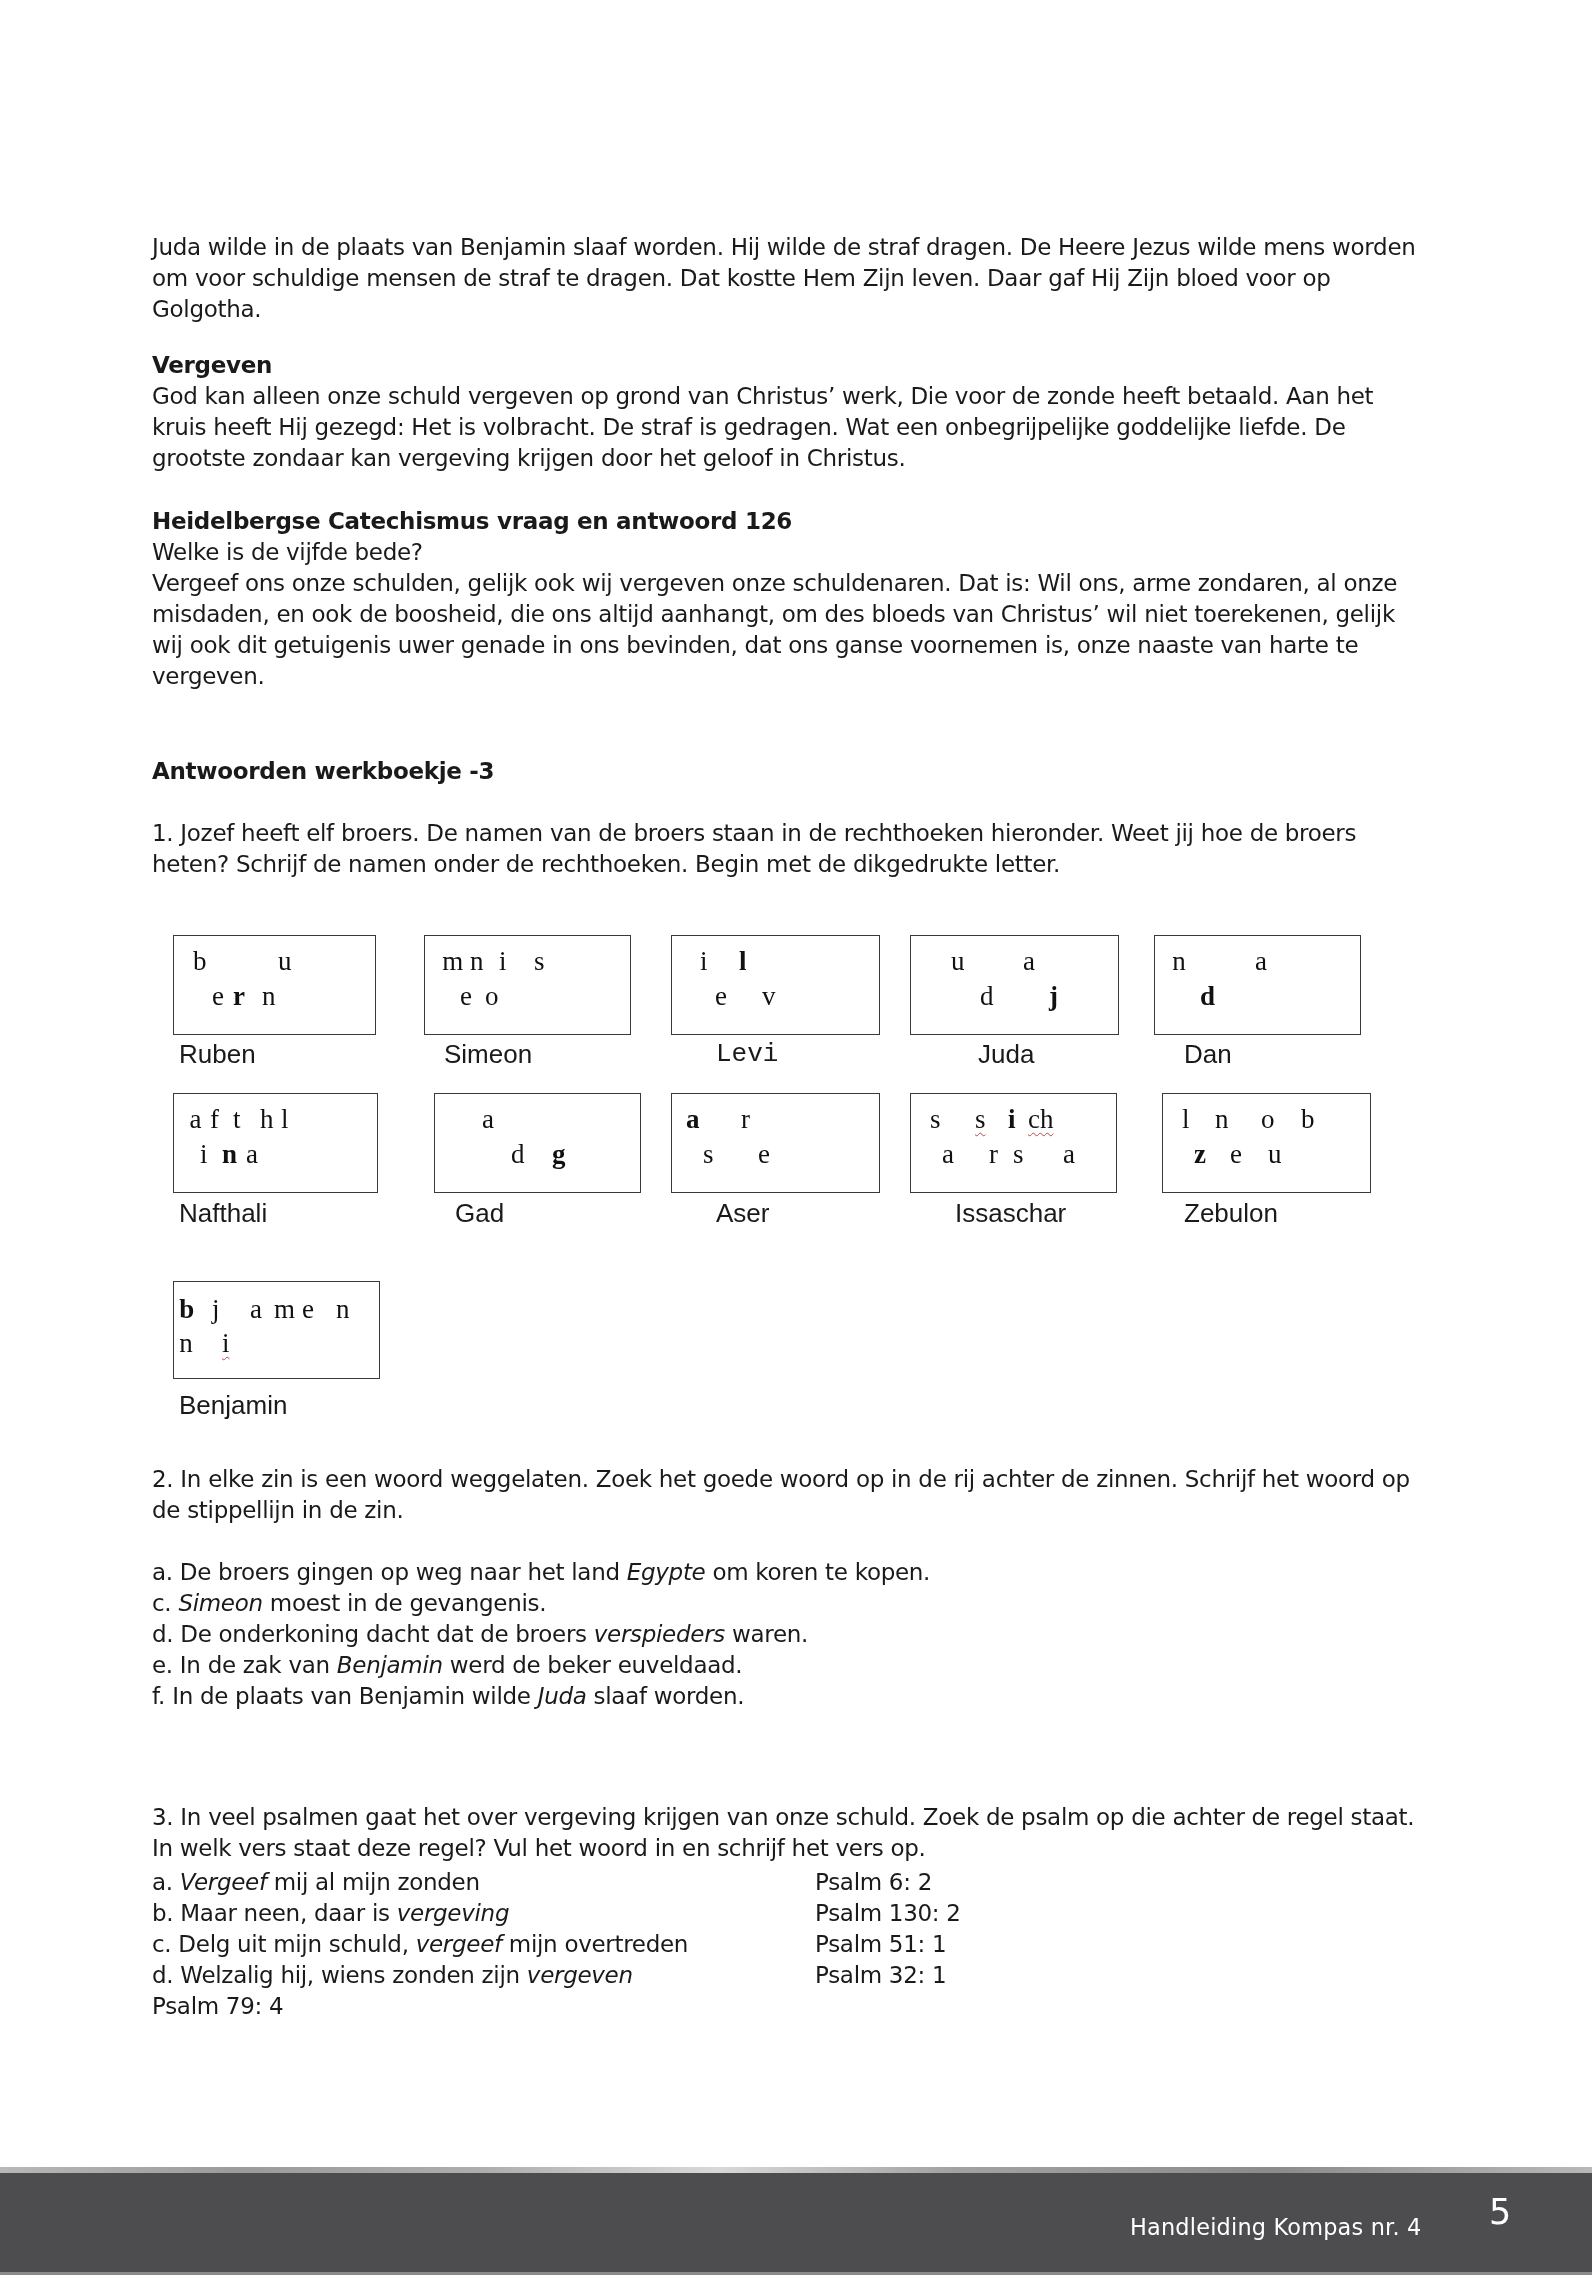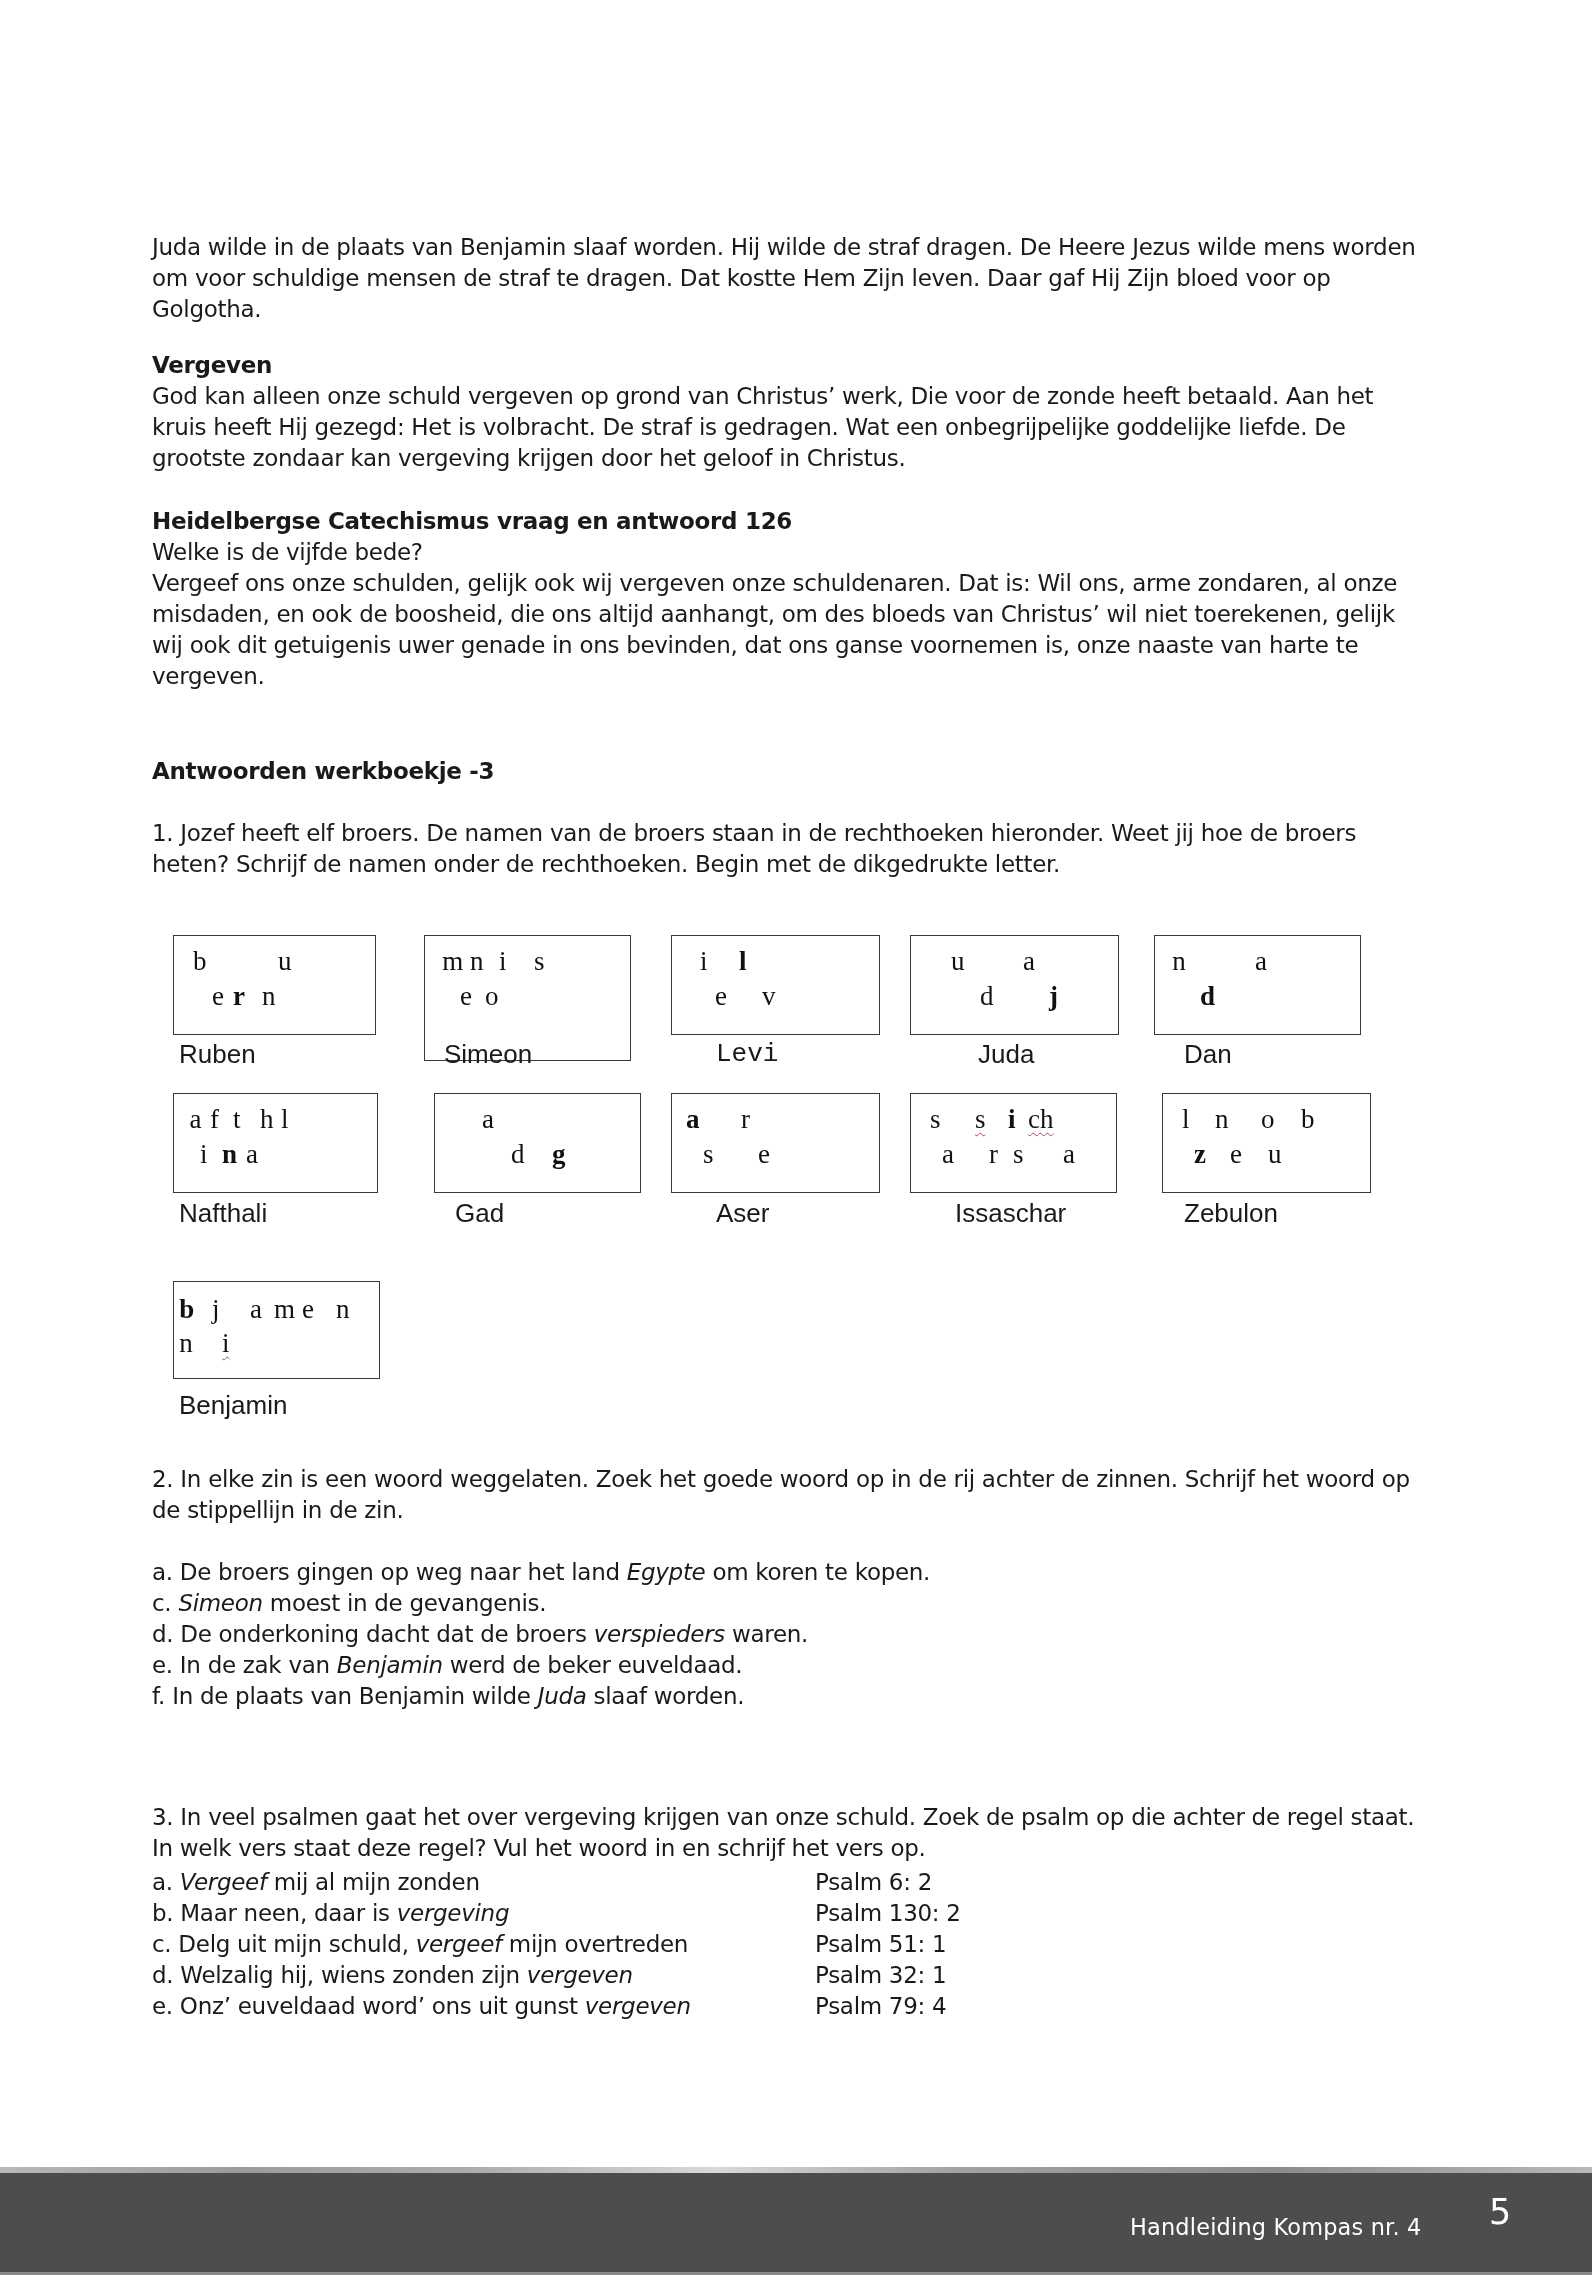--- a/index.html
+++ b/index.html
@@ -64,21 +64,21 @@
 
     <div class="box" style="left:173px;top:935px;width:203px;height:100px;">
       <span class="ltr" style="left:19px;top:12px;">b</span>
       <span class="ltr" style="left:104px;top:12px;">u</span>
       <span class="ltr" style="left:38px;top:47px;">e</span>
       <span class="ltr b" style="left:59px;top:47px;">r</span>
       <span class="ltr" style="left:88px;top:47px;">n</span>
     </div>
     <span class="label" style="left:179px;top:1039px;">Ruben</span>
 
-    <div class="box" style="left:424px;top:935px;width:207px;height:126px;">
+    <div class="box" style="left:424px;top:935px;width:207px;height:100px;">
       <span class="ltr" style="left:17.3px;top:12px;">m n</span>
       <span class="ltr" style="left:74px;top:12px;">i</span>
       <span class="ltr" style="left:109px;top:12px;">s</span>
       <span class="ltr" style="left:35px;top:47px;">e</span>
       <span class="ltr" style="left:60px;top:47px;">o</span>
     </div>
     <span class="label" style="left:444px;top:1039px;">Simeon</span>
 
     <div class="box" style="left:671px;top:935px;width:209px;height:100px;">
       <span class="ltr" style="left:28px;top:12px;">i</span>
@@ -191,21 +191,20 @@
     </div>
     <div class="q3-row">
       <div class="line"><span>c. Delg uit mijn schuld, </span><span class="it">vergeef</span><span> mijn overtreden</span></div>
       <div>Psalm 51: 1</div>
     </div>
     <div class="q3-row">
       <div class="line"><span>d. Welzalig hij, wiens zonden zijn </span><span class="it">vergeven</span><span></span></div>
       <div>Psalm 32: 1</div>
     </div>
     <div class="q3-row">
-      <div class="line"><span>e. Onz’ euveldaad word’ ons uit gunst </span><span class="it">vergeven</span><span></span></div>
       <div>Psalm 79: 4</div>
     </div>
   </div>
 
   <div class="footer-shade"></div>
   <div class="footer-band"></div>
   <div class="footer-line"></div>
   <span class="footer-title">Handleiding Kompas nr. 4</span>
   <span class="page-num">5</span>
 </div>

